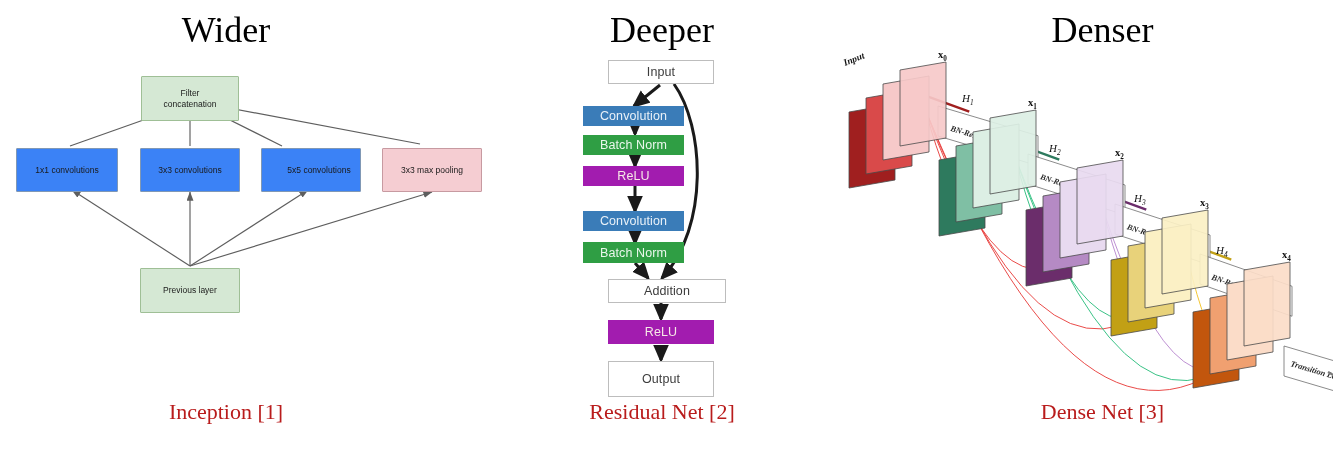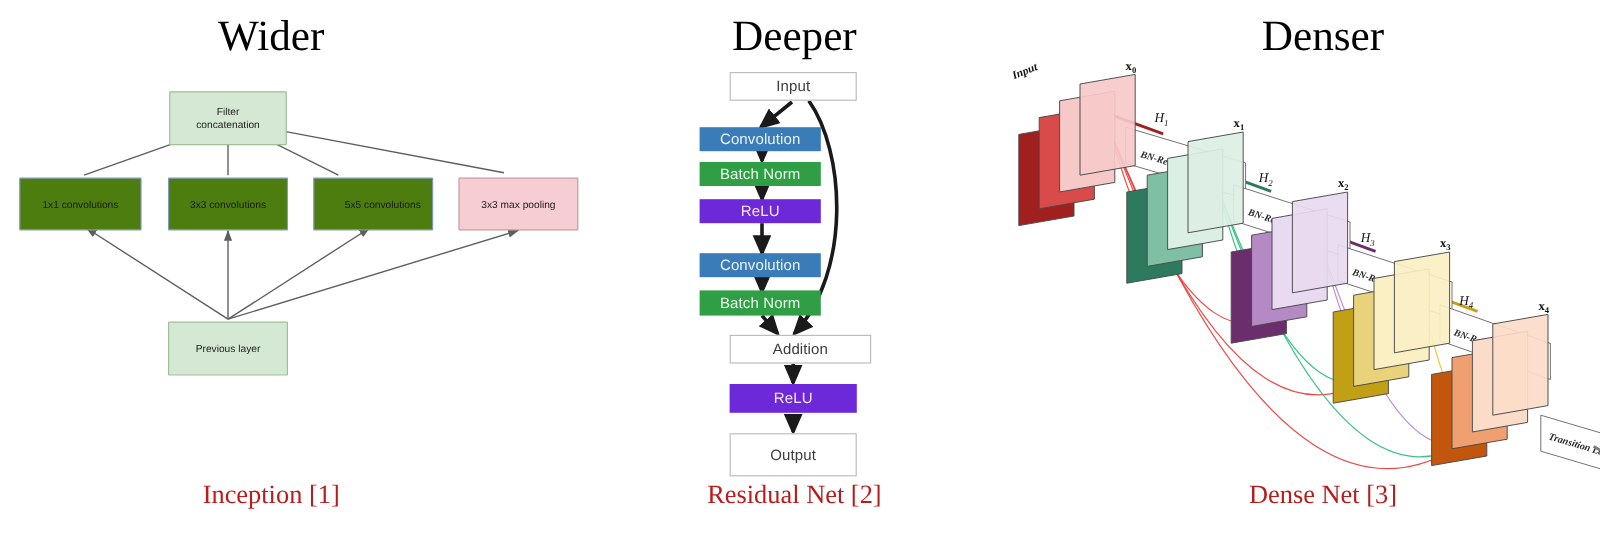--- a/index.html
+++ b/index.html
@@ -27,36 +27,36 @@
   
   #inception-stage{position:absolute;left:0;top:66px;width:452px;height:290px;}
   .inc-box{
     position:absolute;box-sizing:border-box;
     display:flex;align-items:center;justify-content:center;text-align:center;
     font-size:8.5px;line-height:11px;color:#1a1a1a;
     border:1px solid #9aab8e;border-radius:1px;
     font-family:"Liberation Sans",sans-serif;
   }
   .inc-green{background:#d5e8d4;border-color:#9fbf96;}
-  .inc-blue{background:#4d7c0f;border-color:#8098b5;}
+  .inc-blue{background:#3b82f6;border-color:#8098b5;}
   .inc-red{background:#f5cdd2;border-color:#c79aa1;}
   #inc-svg{position:absolute;left:0;top:0;width:452px;height:290px;overflow:visible;}
 
   
   #resnet-stage{position:absolute;left:0;top:56px;width:420px;height:340px;}
   .rn-box{
     position:absolute;box-sizing:border-box;
     display:flex;align-items:center;justify-content:center;
     font-size:12.5px;line-height:14px;letter-spacing:.1px;
     font-family:"Liberation Sans",sans-serif;
   }
   .rn-plain{background:#ffffff;border:1px solid #bdbdbd;color:#3c3c3c;}
   .rn-conv{background:#3a7cb8;color:#e9f1f8;}
   .rn-bn{background:#2f9e44;color:#eaf7ec;}
-  .rn-relu{background:#6d28d9;color:#f6e8e6;}
+  .rn-relu{background:#a21caf;color:#f6e8e6;}
   #rn-svg{position:absolute;left:0;top:0;width:420px;height:340px;overflow:visible;}
 
   
   #dense-stage{position:absolute;left:0;top:48px;width:461px;height:340px;}
   #dense-svg{position:absolute;left:0;top:0;width:461px;height:340px;overflow:visible;}
 </style>
 </head>
 <body>
 
 <div id="root">

